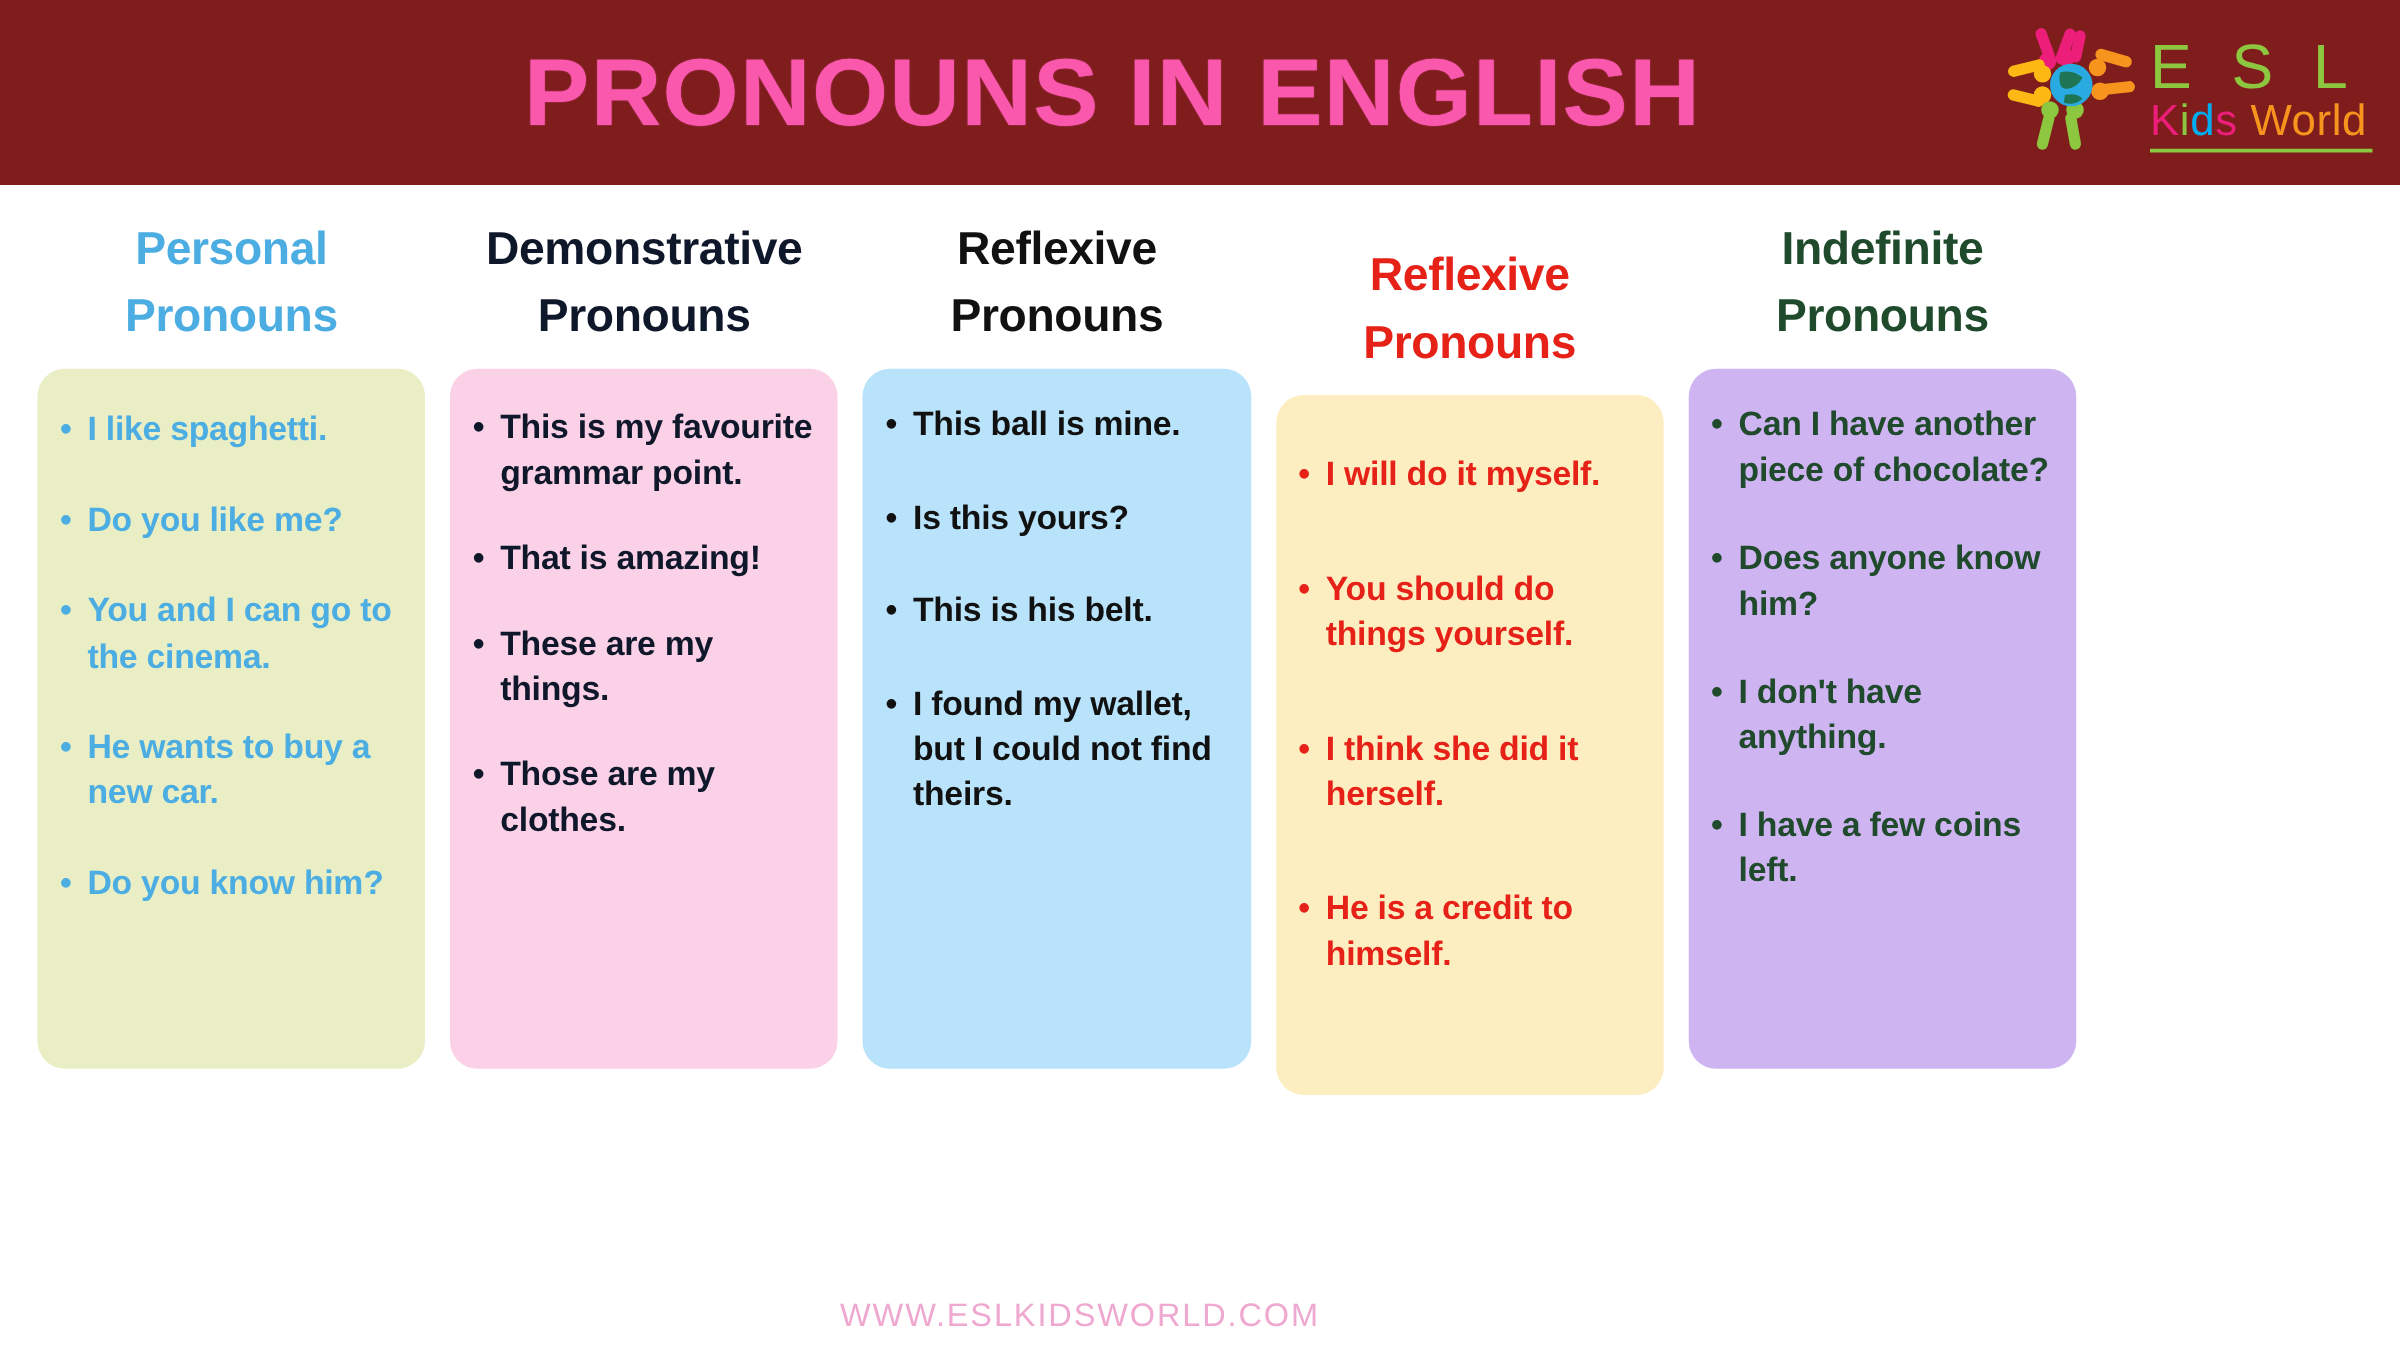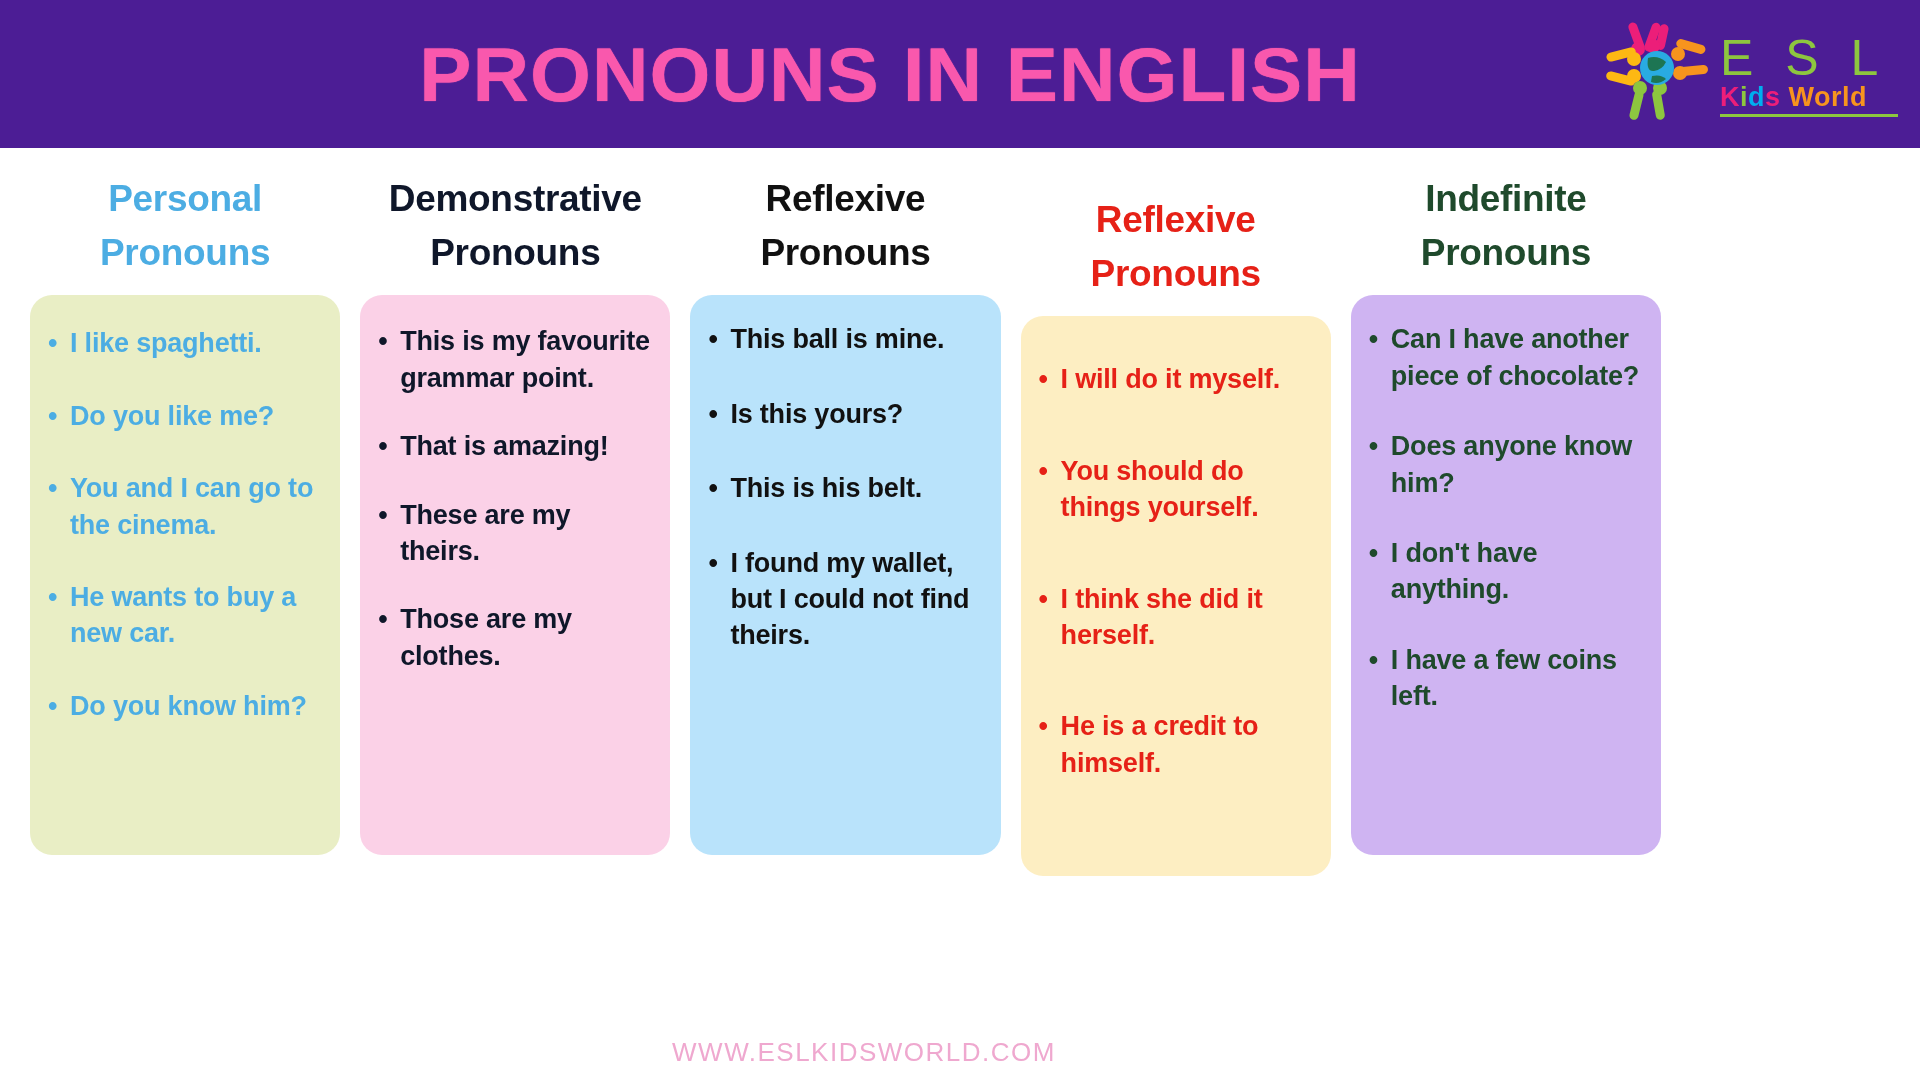--- a/index.html
+++ b/index.html
@@ -15,21 +15,21 @@
     font-family: "Liberation Sans", sans-serif;
     position: relative;
   }
 
   
   .banner {
     position: absolute;
     left: 0; top: 0;
     width: 1920px;
     height: 148px;
-    background: #4c1d95;
+    background: #7f1d1d;
     display: flex;
     align-items: center;
     justify-content: center;
   }
 
   .banner-title {
     font-size: 76px;
     font-weight: bold;
     letter-spacing: 1px;
     color: #f958ad;
@@ -62,22 +62,22 @@
     padding-top: 6px;
   }
   .logo-esl {
     font-size: 50px;
     font-weight: normal;
     letter-spacing: 9px;
     color: #8dc63f;
     line-height: 1;
   }
   .logo-kids-world {
-    font-size: 27px;
-    font-weight: bold;
+    font-size: 35px;
+    font-weight: normal;
     line-height: 1.1;
     letter-spacing: 0.5px;
     white-space: nowrap;
   }
   .kw-k { color: #ec1e79; }
   .kw-i { color: #8dc63f; }
   .kw-d { color: #00aeef; }
   .kw-s { color: #ec1e79; }
   .kw-w { color: #f7941e; }
   .logo-rule {
@@ -297,21 +297,21 @@
         <li class="item">
           <span class="bullet">•</span>
           <span class="item-text">This is my favourite grammar point.</span>
         </li>
         <li class="item">
           <span class="bullet">•</span>
           <span class="item-text">That is amazing!</span>
         </li>
         <li class="item">
           <span class="bullet">•</span>
-          <span class="item-text">These are my theirs.</span>
+          <span class="item-text">These are my things.</span>
         </li>
         <li class="item">
           <span class="bullet">•</span>
           <span class="item-text">Those are my clothes.</span>
         </li>
       </ul>
     </div>
   </div>
 
   <div class="col col-possessive">

